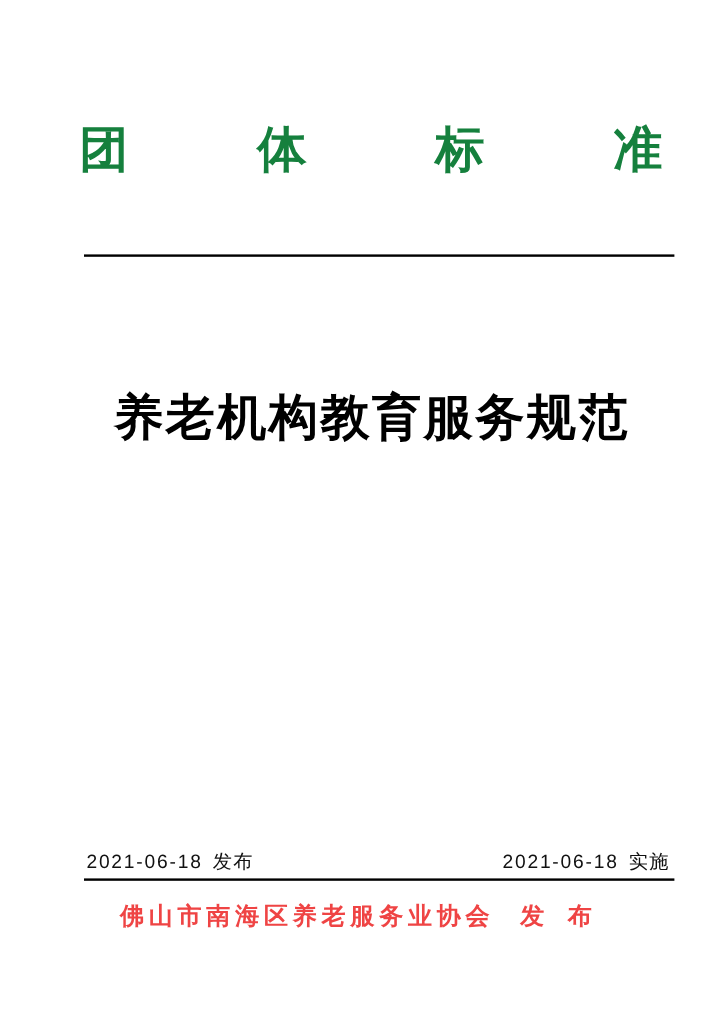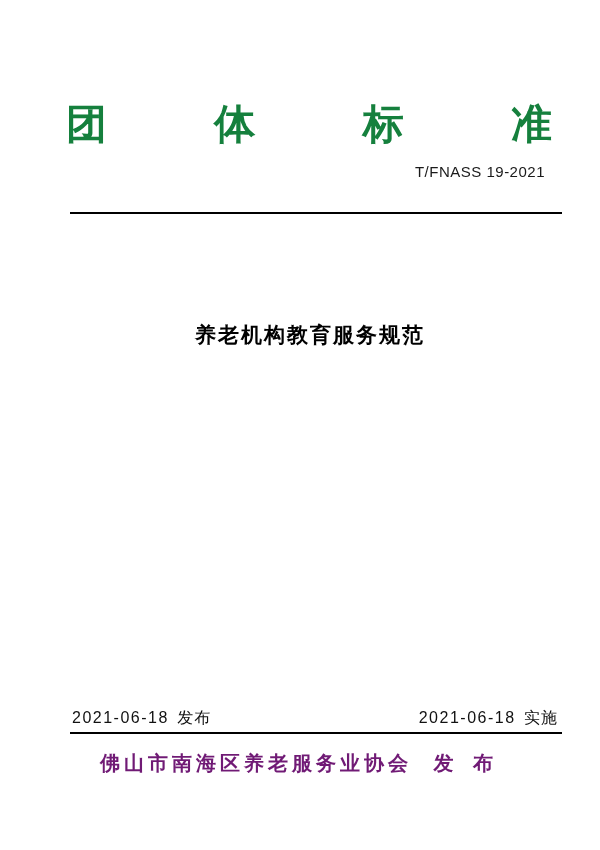--- a/index.html
+++ b/index.html
@@ -59,21 +59,21 @@
   }
   .rule-top { top: 212px; }
   .rule-bottom { top: 732px; }
   .main-title {
     position: absolute;
     left: 0;
     right: 0;
     top: 321px;
     margin: 0;
     text-align: center;
-    font-size: 21px;
+    font-size: 41px;
     font-weight: 700;
     letter-spacing: 2px;
     color: #000000;
     padding-left: 20px;
   }
   .dates-row {
     position: absolute;
     left: 72px;
     right: 42px;
     top: 708px;
@@ -87,37 +87,36 @@
   .date-label { margin-left: 4px; letter-spacing: 1px; }
   .publisher-row {
     position: absolute;
     left: 0;
     right: 0;
     top: 750px;
     text-align: center;
     font-size: 20px;
     font-weight: 700;
     letter-spacing: 4px;
-    color: #701a75;
+    color: #ef4444;
     white-space: nowrap;
   }
   .publish-label {
     margin-left: 12px;
     letter-spacing: 7px;
   }
 </style>
 </head>
 <body>
 
 <div class="page">
 
 
   <div class="doc-type">团 体 标 准</div>
 
-  <div class="std-number">T/FNASS 19-2021</div>
 
   <div class="rule rule-top"></div>
 
   <h1 class="main-title">养老机构教育服务规范</h1>
 
   <div class="dates-row">
     <span class="date-group">
       <span class="date-value">2021-06-18</span>
       <span class="date-label">发布</span>
     </span>

